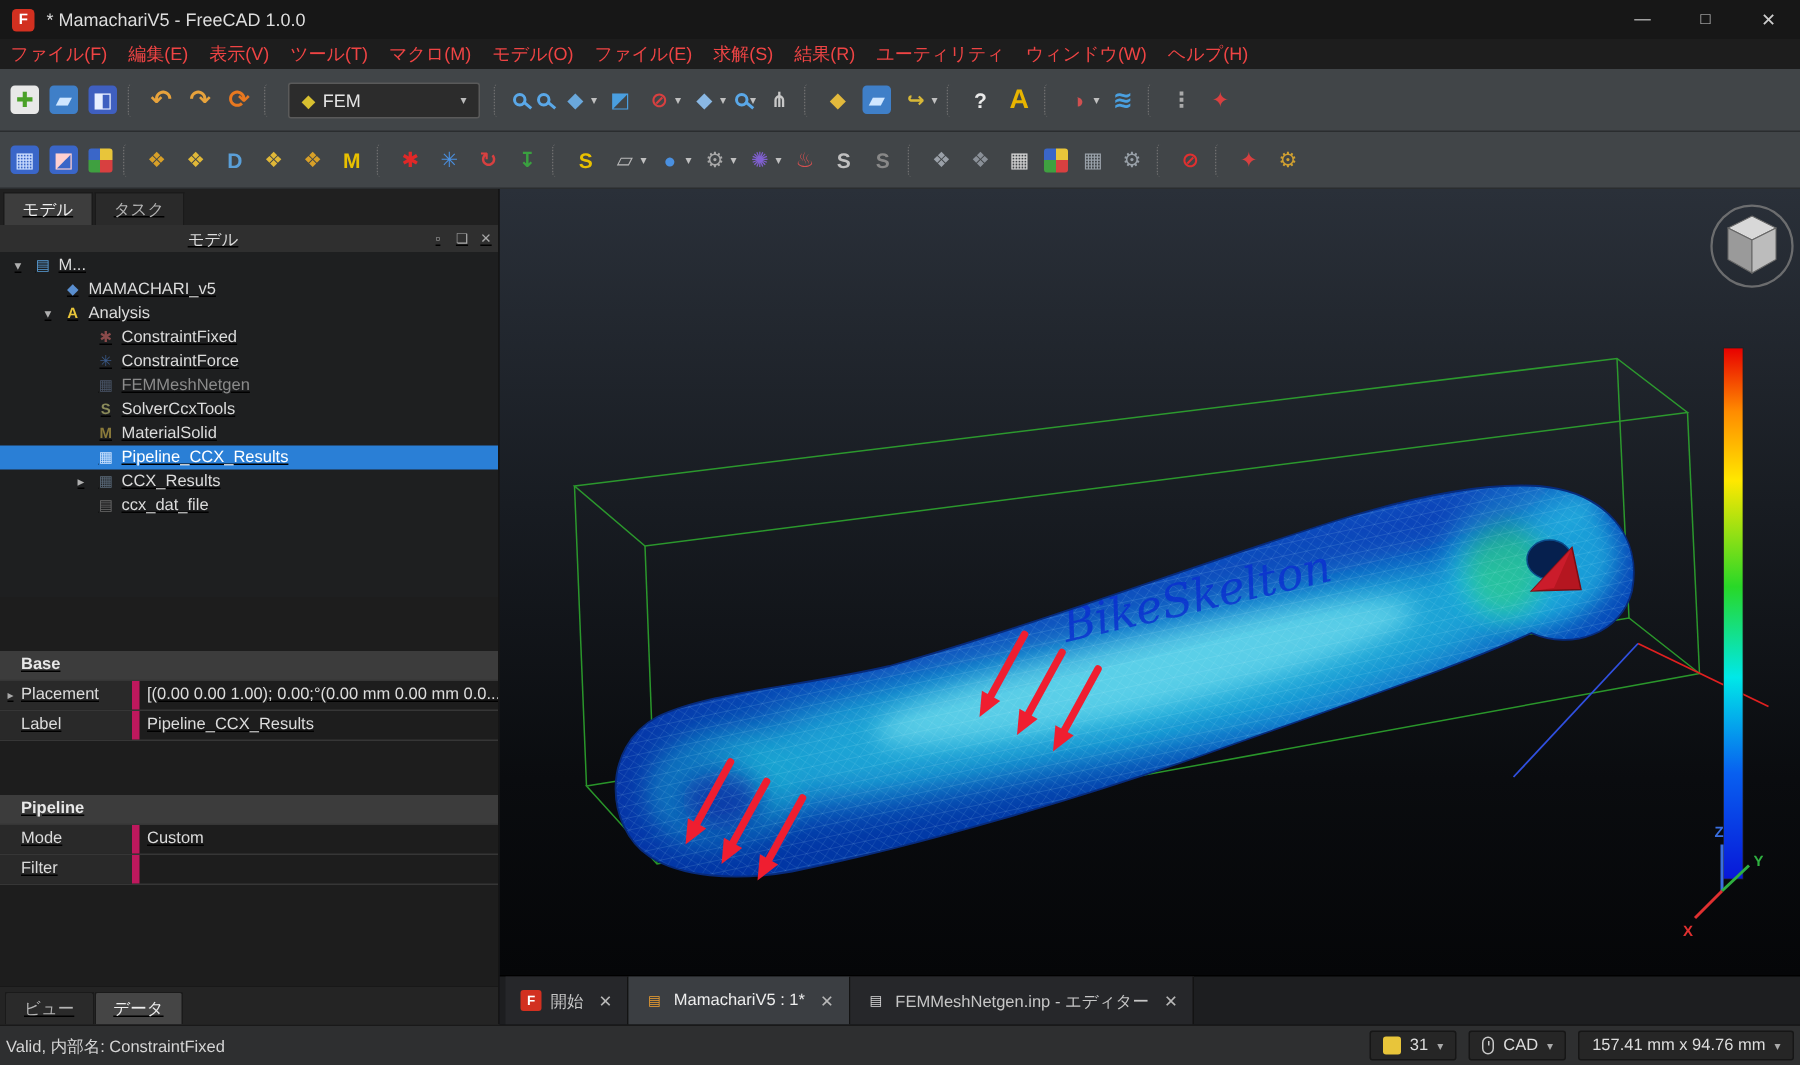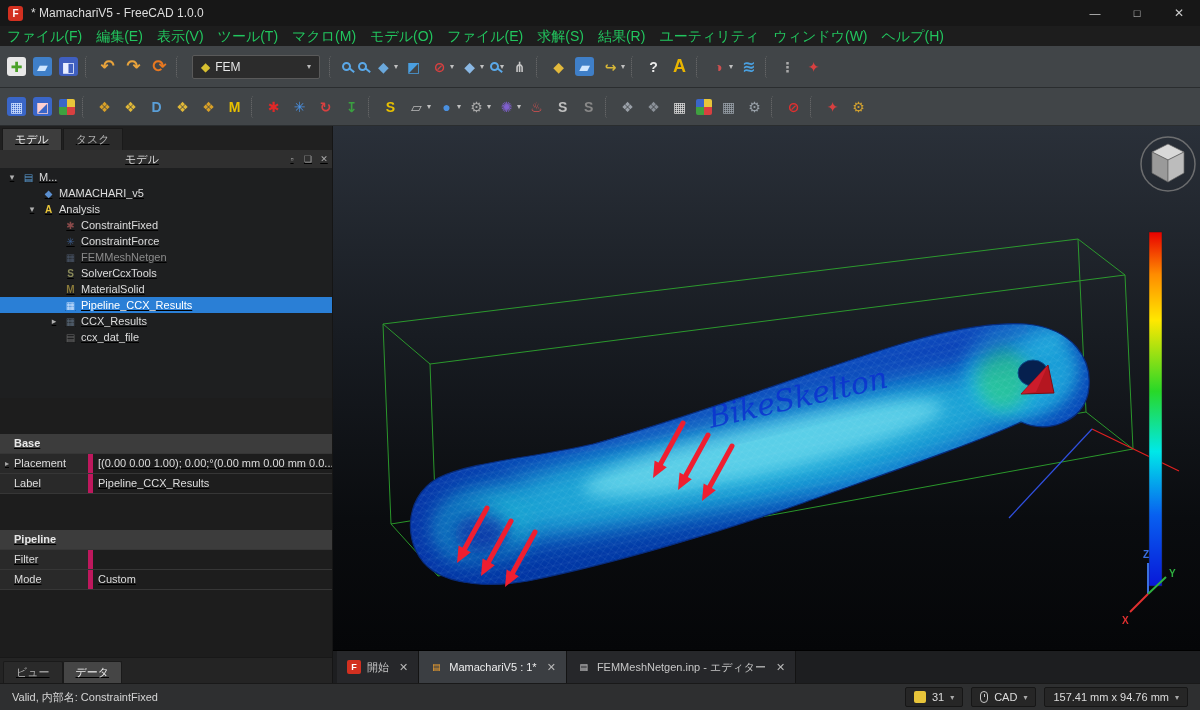--- a/index.html
+++ b/index.html
@@ -9,21 +9,21 @@
 
   
   .titlebar { height:26px; background:#171717; display:flex; align-items:center; color:#ddd; font-size:12px; flex:0 0 auto; }
   .appicon { width:15px; height:15px; margin-left:8px; background:#d23020; border-radius:3px; color:#fff; font-size:10px; font-weight:bold; display:flex; align-items:center; justify-content:center; }
   .wtitle { margin-left:8px; flex:1; }
   .wctrl { width:42px; height:26px; display:flex; align-items:center; justify-content:center; color:#ccc; font-size:11px; }
   .wctrl:last-child { font-size:12px; }
 
   
   .menubar { height:20px; background:#1d1d1d; display:flex; align-items:center; flex:0 0 auto; }
-  .mitem { padding:0 7px; font-size:14px; color:#22c55e; height:20px; line-height:20px; }
+  .mitem { padding:0 7px; font-size:12px; color:#ef4444; height:20px; line-height:20px; }
 
   
   .toolbar { background:#414548; border-bottom:1px solid #2a2d2f; display:flex; align-items:center; padding:0 4px; flex:0 0 auto; }
   .tb1 { height:42px; }
   .tb2 { height:38px; }
   .tbi { display:flex; align-items:center; padding:0 3px; height:28px; border-radius:3px; }
   .tbi .g { min-width:19px; height:19px; display:inline-flex; align-items:center; justify-content:center; font-size:14px; border-radius:3px; font-weight:bold; }
   .tbi .ddc { font-size:8px; color:#c0c0c0; margin-left:1px; }
   .tbi.sep { width:7px; padding:0; margin:0 3px; height:22px; border-left:1px dotted #6f6f6f; }
   .tbi.mag .g { min-width:0; width:9px; height:9px; border:2px solid #5aa8e8; border-radius:50%; position:relative; }
@@ -74,21 +74,21 @@
   .vp { flex:1; position:relative; background:#0a0c10; overflow:hidden; }
   .vp svg { position:absolute; top:0; left:0; display:block; }
 
   .doctabs { position:absolute; bottom:0; left:0; right:0; height:33px; background:#1d1e20; border-top:1px solid #000; display:flex; align-items:stretch; padding-left:4px; }
   .dtab { display:flex; align-items:center; gap:6px; padding:0 10px; font-size:11px; color:#c6c6c6; border-right:1px solid #131313; background:#26272a; }
   .dtab.active { background:#3b3e42; color:#eee; }
   .dtabicon { width:14px; height:14px; border-radius:2px; display:flex; align-items:center; justify-content:center; font-size:9px; font-weight:bold; flex:0 0 auto; }
   .dclose { font-size:11px; color:#b8b8b8; margin-left:4px; }
 
   
-  .statusbar { height:27px; background:#2e2f30; border-top:1px solid #191919; display:flex; align-items:center; font-size:11px; color:#d5d5d5; padding:0 12px; flex:0 0 auto; }
+  .statusbar { height:27px; background:#2e2f30; border-top:1px solid #191919; display:flex; align-items:center; font-size:11px; color:#d5d5d5; padding:0 4px; flex:0 0 auto; }
   .smsg { flex:1; }
   .sctrl { display:flex; align-items:center; gap:6px; background:#262626; border:1px solid #161616; border-radius:2px; height:20px; padding:0 8px; margin-left:8px; color:#ddd; }
   .sctrl .ddc { font-size:8px; color:#aaa; }
   .swatch { width:12px; height:12px; background:#e8c53a; border-radius:2px; }
   .mouseicon { width:8px; height:12px; border:1px solid #c8c8c8; border-radius:4px; position:relative; }
   .mouseicon::after { content:""; position:absolute; left:3px; top:2px; width:1px; height:3px; background:#c8c8c8; }
 </style>
 </head>
 <body>
 
@@ -487,30 +487,30 @@
           <div class="pr grp">
             <span class="plabwrap">
               <span class="pexp"></span>
               <span class="plab">Pipeline</span>
             </span>
 
           </div>
           <div class="pr">
             <span class="plabwrap">
               <span class="pexp"></span>
+              <span class="plab">Mode</span>
+            </span>
+            <span class="pval">Custom</span>
+          </div>
+          <div class="pr">
+            <span class="plabwrap">
+              <span class="pexp"></span>
               <span class="plab">Filter</span>
             </span>
             <span class="pval"></span>
-          </div>
-          <div class="pr">
-            <span class="plabwrap">
-              <span class="pexp"></span>
-              <span class="plab">Mode</span>
-            </span>
-            <span class="pval">Custom</span>
           </div>
         <div class="pfill"></div>
       </div>
       <div class="btabs">
         <div class="btab"><span>ビュー</span></div>
           <div class="btab active"><span>データ</span></div>
       </div>
     </div>
 
     <div class="vp">

